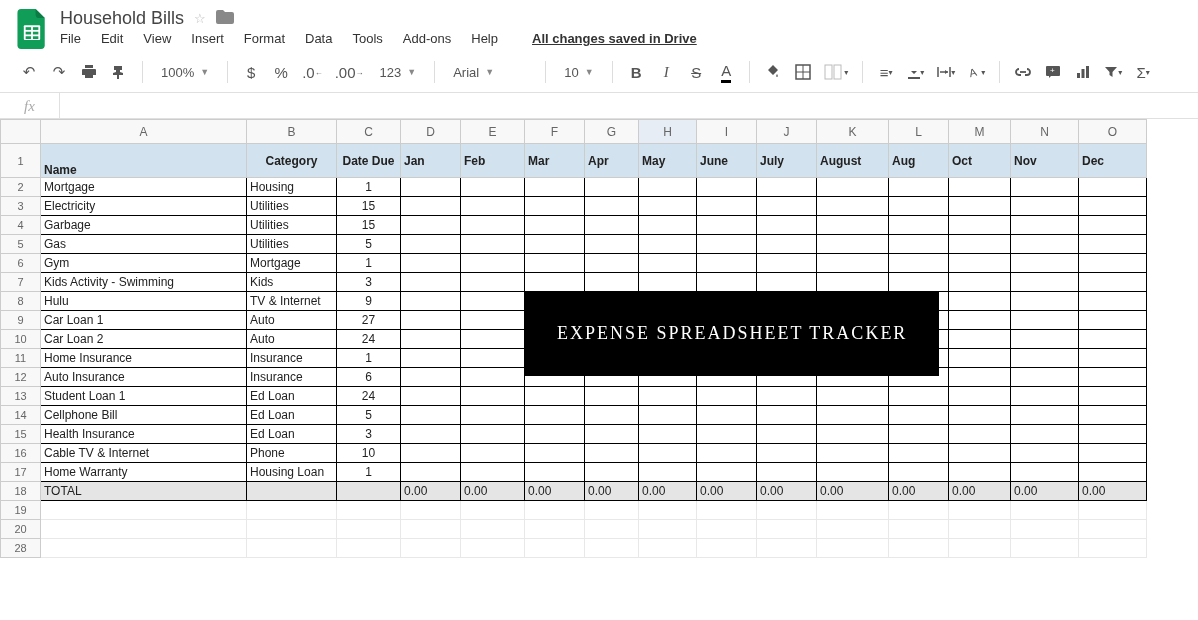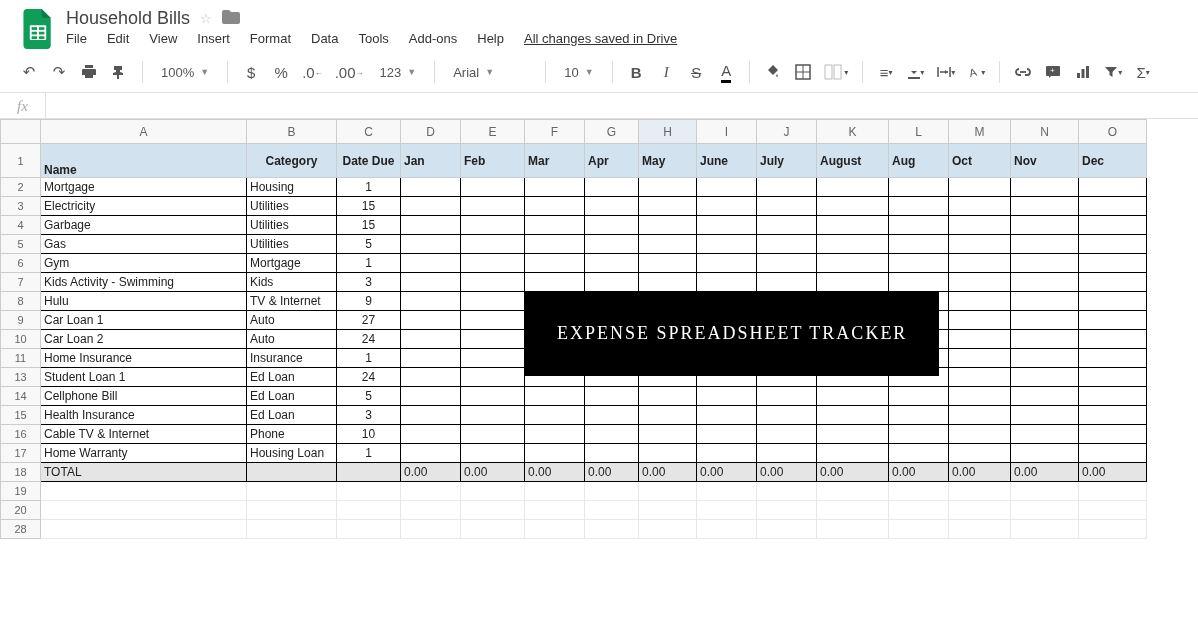--- a/index.html
+++ b/index.html
@@ -1,33 +1,33 @@
 <!DOCTYPE html>
 <html><head>
 <meta charset="utf-8">
 <style>
 * { box-sizing: border-box; margin: 0; padding: 0; }
 body { font-family: Arial, sans-serif; font-size: 13px; background: #fff; color: #222; overflow: hidden; width: 1198px; height: 620px; position: relative; }
-.titlebar { display: flex; align-items: center; padding: 8px 8px 2px 18px; }
+.titlebar { display: flex; align-items: center; padding: 8px 8px 2px 12px; }
 .logo { width: 40px; height: 40px; display: flex; align-items: center; justify-content: center; margin-right: 8px; }
 .logo svg { width: 32px; height: 40px; }
 .titlewrap { display: flex; flex-direction: column; }
 .titlerow { display: flex; align-items: center; gap: 10px; }
 .doctitle { font-size: 18px; color: #444; }
 .star, .folder { color: #bbb; cursor: pointer; }
 .menubar { display: flex; gap: 20px; padding: 2px 0 4px 0; }
 .menubar span { font-size: 13px; color: #333; cursor: pointer; }
-.saved { color: #777; text-decoration: underline; cursor: pointer; }
+.saved { color: #777; text-decoration: underline; margin-left: 14px; cursor: pointer; font-weight: bold; }
 .toolbar { display: flex; align-items: center; padding: 6px 16px; border-bottom: 1px solid #e0e0e0; gap: 4px; }
 .tbtn { min-width: 26px; height: 28px; display: flex; align-items: center; justify-content: center; color: #555; cursor: pointer; border-radius: 2px; font-size: 15px; padding: 0 4px; }
 .tsep { width: 1px; height: 22px; background: #ddd; margin: 0 6px; }
 .tdrop { height: 28px; display: flex; align-items: center; padding: 0 8px; color: #555; cursor: pointer; font-size: 13px; gap: 6px; }
 .tdrop .car { font-size: 9px; color: #888; }
 .fxbar { display: flex; align-items: center; height: 26px; border-bottom: 1px solid #e0e0e0; }
-.fxlabel { width: 46px; text-align: center; font-style: italic; color: #aaa; font-family: serif; font-size: 15px; border-right: 1px solid #e0e0e0; height: 100%; line-height: 26px; }
+.fxlabel { width: 60px; text-align: center; font-style: italic; color: #aaa; font-family: serif; font-size: 15px; border-right: 1px solid #e0e0e0; height: 100%; line-height: 26px; }
 .fxinput { flex: 1; height: 100%; border: none; padding: 0 8px; font-size: 13px; outline: none; }
 .grid { position: relative; overflow: auto; height: calc(620px - 130px); }
 table { border-collapse: collapse; table-layout: fixed; }
 th, td { border: 1px solid #ccc; height: 19px; font-size: 12px; overflow: hidden; white-space: nowrap; }
 .colhead { background: #f8f8f8; text-align: center; color: #666; font-weight: normal; height: 24px; position: sticky; top: 0; }
 .colhead.active { background: #e6edf5; }
 .rowhead { background: #f8f8f8; text-align: center; color: #666; width: 40px; font-weight: normal; position: sticky; left: 0; font-size: 11px; }
 .corner { background: #f8f8f8; width: 40px; position: sticky; left: 0; top: 0; }
 .hdrcell { background: #d2e2ef; font-weight: bold; padding: 0 3px; height: 34px; }
 .datacell { padding: 0 3px; border: 1px solid #000; }
@@ -415,20 +415,38 @@
           <td class="datacell H"></td>
           <td class="datacell I"></td>
           <td class="datacell J"></td>
           <td class="datacell K"></td>
           <td class="datacell L"></td>
           <td class="datacell M"></td>
           <td class="datacell N"></td>
           <td class="datacell O"></td>
         </tr>
         <tr>
+          <th class="rowhead">12</th>
+          <td class="datacell A">Auto Insurance</td>
+          <td class="datacell B">Insurance</td>
+          <td class="datacell C center">6</td>
+          <td class="datacell D"></td>
+          <td class="datacell E"></td>
+          <td class="datacell F"></td>
+          <td class="datacell G"></td>
+          <td class="datacell H"></td>
+          <td class="datacell I"></td>
+          <td class="datacell J"></td>
+          <td class="datacell K"></td>
+          <td class="datacell L"></td>
+          <td class="datacell M"></td>
+          <td class="datacell N"></td>
+          <td class="datacell O"></td>
+        </tr>
+        <tr>
           <th class="rowhead">13</th>
           <td class="datacell A">Student Loan 1</td>
           <td class="datacell B">Ed Loan</td>
           <td class="datacell C center">24</td>
           <td class="datacell D"></td>
           <td class="datacell E"></td>
           <td class="datacell F"></td>
           <td class="datacell G"></td>
           <td class="datacell H"></td>
           <td class="datacell I"></td>

